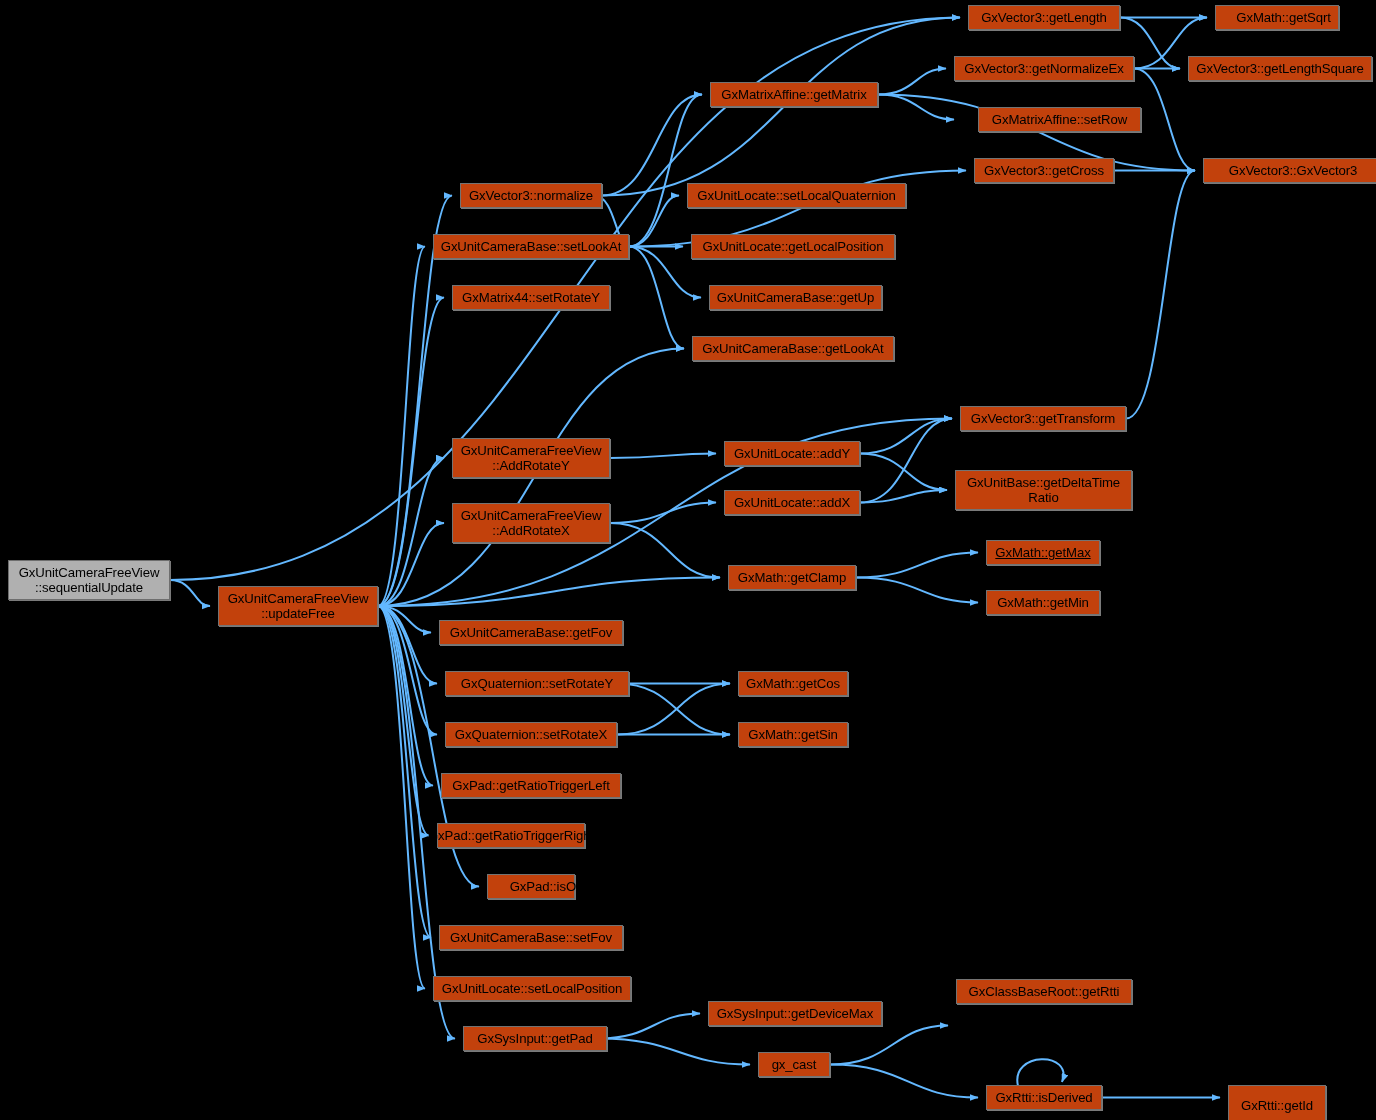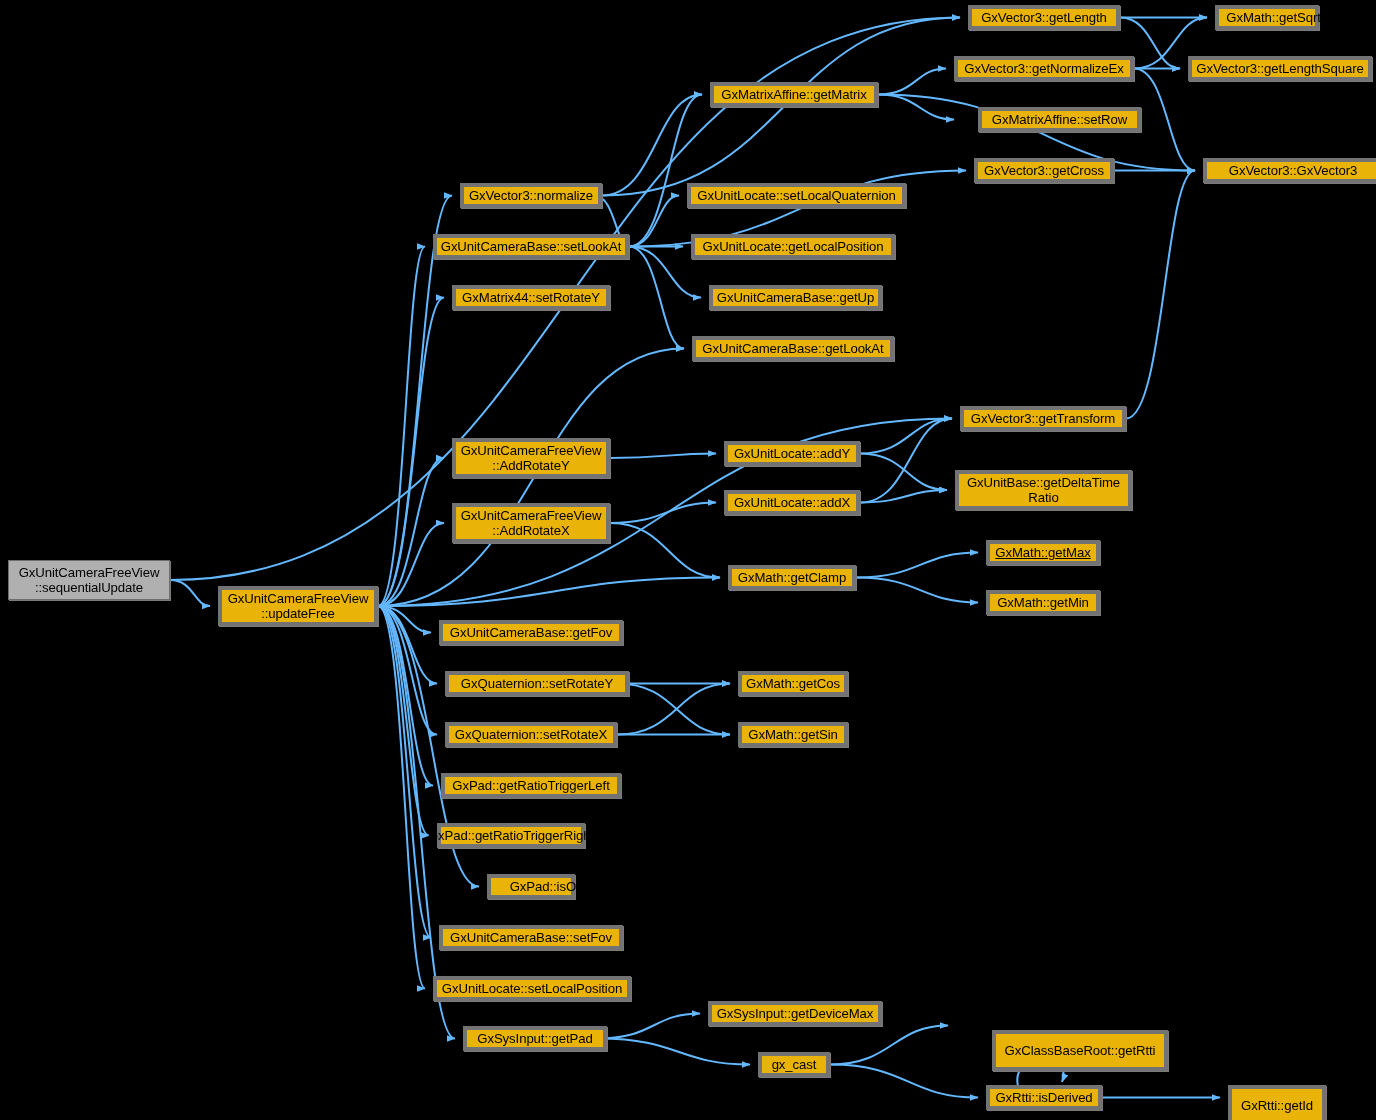--- a/index.html
+++ b/index.html
@@ -7,22 +7,22 @@
     position:relative;
     width:1376px;height:1120px;
     background:#000;
     overflow:hidden;
     font-family:"Liberation Sans", sans-serif;
   }
   svg.edges{position:absolute;left:0;top:0;width:1376px;height:1120px;pointer-events:none;}
   .node{
     position:absolute;
     box-sizing:border-box;
-    background:#eab308;
-    border:4px solid #737373;
+    background:#c2410c;
+    border:1px solid #737373;
     box-shadow:1px 1px 0 #7a7a7a;
     color:#000;
     font-size:13.2px;
     line-height:15px;
     display:flex;
     align-items:center;
     justify-content:center;
     text-align:center;
     white-space:pre-line;
     letter-spacing:-0.1px;
@@ -109,21 +109,21 @@
       <div class="node" style="left: 452px; top: 285px; width: 158px; height: 25px;">GxMatrix44::setRotateY</div>
       <div class="node" style="left: 710px; top: 82px; width: 168px; height: 25px;">GxMatrixAffine::getMatrix</div>
       <div class="node" style="left: 687px; top: 183px; width: 219px; height: 25px;">GxUnitLocate::setLocalQuaternion</div>
       <div class="node" style="left: 691px; top: 234px; width: 204px; height: 25px;">GxUnitLocate::getLocalPosition</div>
       <div class="node" style="left: 709px; top: 285px; width: 173px; height: 25px;">GxUnitCameraBase::getUp</div>
       <div class="node" style="left: 692px; top: 336px; width: 202px; height: 25px;">GxUnitCameraBase::getLookAt</div>
       <div class="node" style="left: 968px; top: 5px; width: 152px; height: 25px;">GxVector3::getLength</div>
       <div class="node" style="left: 954px; top: 56px; width: 180px; height: 25px;">GxVector3::getNormalizeEx</div>
       <div class="node" style="left: 962px; top: 107px; width: 163px; height: 25px; margin-left: 16px;">GxMatrixAffine::setRow</div>
       <div class="node" style="left: 974px; top: 158px; width: 140px; height: 25px;">GxVector3::getCross</div>
-      <div class="node" style="left: 1215px; top: 5px; width: 104px; height: 25px; padding-left: 13px;">GxMath::getSqrt</div>
+      <div class="node" style="left: 1215px; top: 5px; width: 124px; height: 25px; padding-left: 13px;">GxMath::getSqrt</div>
       <div class="node" style="left: 1188px; top: 56px; width: 184px; height: 25px;">GxVector3::getLengthSquare</div>
       <div class="node" style="left: 1203px; top: 158px; width: 180px; height: 25px;">GxVector3::GxVector3</div>
       <div class="node" style="left: 960px; top: 406px; width: 166px; height: 25px;">GxVector3::getTransform</div>
       <div class="node" style="left: 955px; top: 470px; width: 177px; height: 40px;">GxUnitBase::getDeltaTime
 Ratio</div>
       <div class="node" style="left: 452px; top: 438px; width: 158px; height: 40px;">GxUnitCameraFreeView
 ::AddRotateY</div>
       <div class="node" style="left: 452px; top: 503px; width: 158px; height: 40px;">GxUnitCameraFreeView
 ::AddRotateX</div>
       <div class="node" style="left: 724px; top: 441px; width: 136px; height: 25px;">GxUnitLocate::addY</div>
@@ -137,17 +137,17 @@
       <div class="node" style="left: 738px; top: 671px; width: 110px; height: 25px;">GxMath::getCos</div>
       <div class="node" style="left: 738px; top: 722px; width: 110px; height: 25px;">GxMath::getSin</div>
       <div class="node" style="left: 441px; top: 773px; width: 180px; height: 25px;">GxPad::getRatioTriggerLeft</div>
       <div class="node" style="left: 437px; top: 823px; width: 148px; height: 25px;">GxPad::getRatioTriggerRight</div>
       <div class="node" style="left: 487px; top: 874px; width: 88px; height: 25px; padding-left: 31px;">GxPad::isOn</div>
       <div class="node" style="left: 439px; top: 925px; width: 184px; height: 25px;">GxUnitCameraBase::setFov</div>
       <div class="node" style="left: 433px; top: 976px; width: 198px; height: 25px;">GxUnitLocate::setLocalPosition</div>
       <div class="node" style="left: 463px; top: 1026px; width: 144px; height: 25px;">GxSysInput::getPad</div>
       <div class="node" style="left: 708px; top: 1001px; width: 174px; height: 25px;">GxSysInput::getDeviceMax</div>
       <div class="node" style="left: 758px; top: 1052px; width: 72px; height: 25px;">gx_cast</div>
-      <div class="node" style="left: 956px; top: 1030px; width: 176px; height: 41px; margin-left: 36px;">GxClassBaseRoot::getRtti</div>
+      <div class="node" style="left: 956px; top: 979px; width: 176px; height: 25px;">GxClassBaseRoot::getRtti</div>
       <div class="node" style="left: 986px; top: 1085px; width: 116px; height: 25px;">GxRtti::isDerived</div>
       <div class="node" style="left: 1228px; top: 1085px; width: 98px; height: 41px;">GxRtti::getId</div>
     </div>
 </div>
 
 </body></html>

